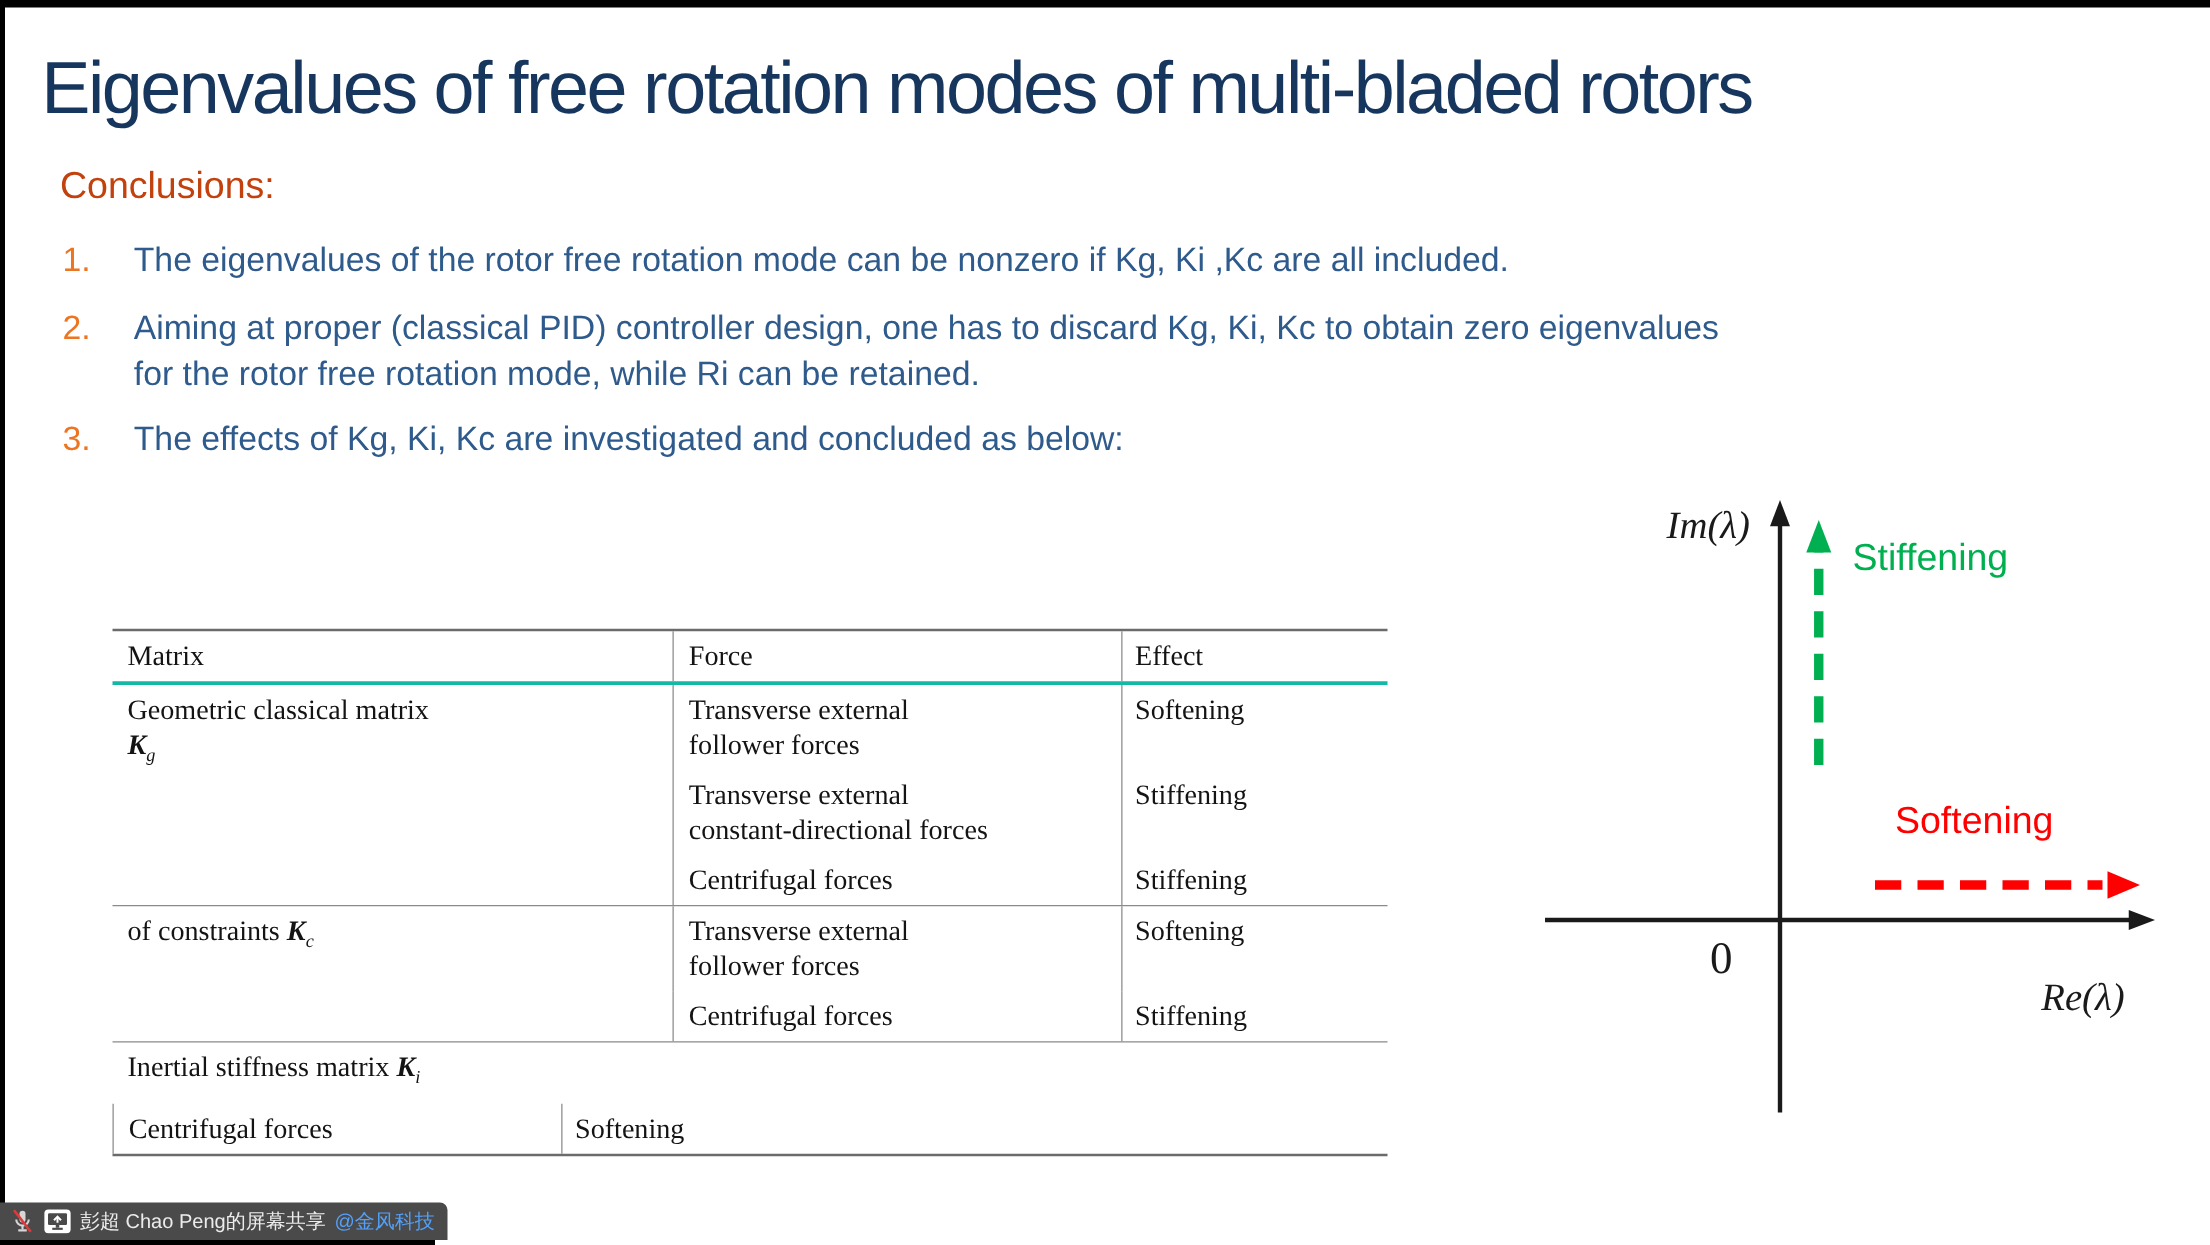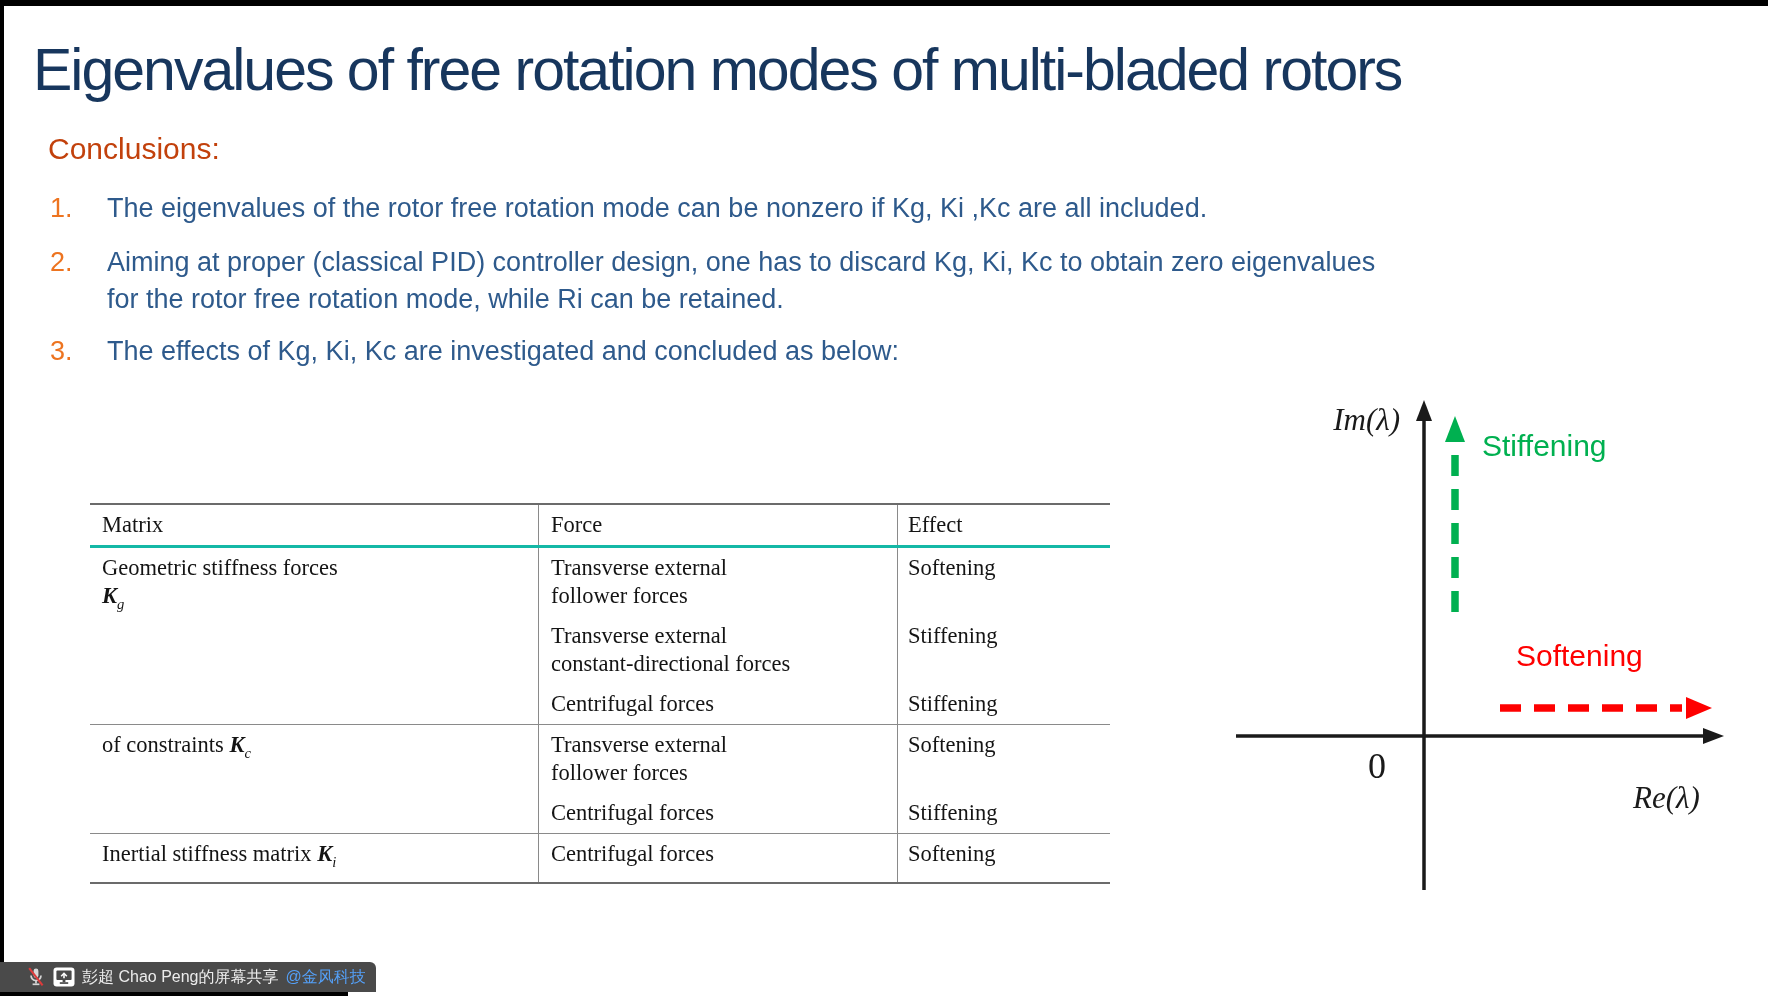--- a/index.html
+++ b/index.html
@@ -17,42 +17,42 @@
   .list-item{position:absolute;left:50px;display:flex;font-size:27px;line-height:37px;color:#2e5a8c;}
   .li-num{width:57px;flex:none;color:#ed7420;}
   .li-text{max-width:1272px;}
   .item-1{top:190px;} .item-2{top:244px;} .item-3{top:333px;}
 
   
   .results-table{position:absolute;left:90px;top:503px;width:1020px;}
   .t-row{display:flex;}
   .t-head{border-top:2.5px solid #6b6b6b;border-bottom:3px solid #14b8a6;}
   .t-group{border-bottom:1.5px solid #8a8a8a;}
-  .t-group:last-child{border-bottom:2.5px solid #6b6b6b;}
+  .t-group:last-child{border-bottom:2.5px solid #6b6b6b;flex-direction:column;}
   .t-cell{padding:6px 12px;font-family:"Liberation Serif","DejaVu Serif",serif;
           font-size:22.5px;line-height:28px;color:#141414;}
   .col0{width:448px;flex:none;box-sizing:border-box;}
   .col1{width:360px;flex:none;box-sizing:border-box;border-left:1.5px solid #8a8a8a;border-right:1.5px solid #8a8a8a;}
   .col2{flex:1;padding-left:10px;}
   .t-sub{flex:1;display:flex;flex-direction:column;}
   .t-subrow{display:flex;flex:1;}
   .f-line{display:block;}
   .m-line{display:block;}
   .msym b i{font-family:"Liberation Serif",serif;}
   .msym sub{font-size:0.65em;font-style:italic;}
 
   
   .diagram{position:absolute;left:1090px;top:350px;width:678px;height:546px;}
   .math-label{font-family:"Liberation Serif","DejaVu Serif",serif;font-style:italic;font-size:31px;fill:#1a1a1a;}
   .zero-label{font-family:"Liberation Serif","DejaVu Serif",serif;font-size:36px;fill:#1a1a1a;}
   .annot{font-family:"Liberation Sans",sans-serif;font-size:30px;}
 
   
   .share-bar{position:absolute;left:0;top:962px;height:30px;display:inline-flex;align-items:center;
-             gap:7px;padding:0 10px 0 26px;background:#4a4a4a;border-top-right-radius:6px;}
+             gap:7px;padding:0 10px 0 8px;background:#4a4a4a;border-top-right-radius:6px;}
   .share-text{font-size:16px;color:#ececec;white-space:nowrap;}
   .share-mention{font-size:16px;color:#54a0f8;white-space:nowrap;cursor:pointer;}
 </style>
 </head>
 <body>
 
 <div class="edge-top"></div>
 <div class="edge-left"></div>
 <div class="edge-bottom-left"></div>
 
@@ -73,21 +73,21 @@
 </div>
 
 <div class="results-table">
     <div class="t-row t-head">
       <div class="t-cell col0">Matrix</div>
       <div class="t-cell col1">Force</div>
       <div class="t-cell col2">Effect</div>
     </div>
     <div class="t-row t-group">
       <div class="t-cell col0">
-        <div class="m-line">Geometric stiffness forces</div>
+        <div class="m-line">Geometric classical matrix</div>
         <div class="m-line"><span class="msym"><b><i>K</i></b><sub>g</sub></span></div>
       </div>
       <div class="t-sub">
         <div class="t-subrow">
           <div class="t-cell col1">
             <div class="f-line">Transverse external</div>
             <div class="f-line">follower forces</div>
           </div>
           <div class="t-cell col2">Softening</div>
         </div>

